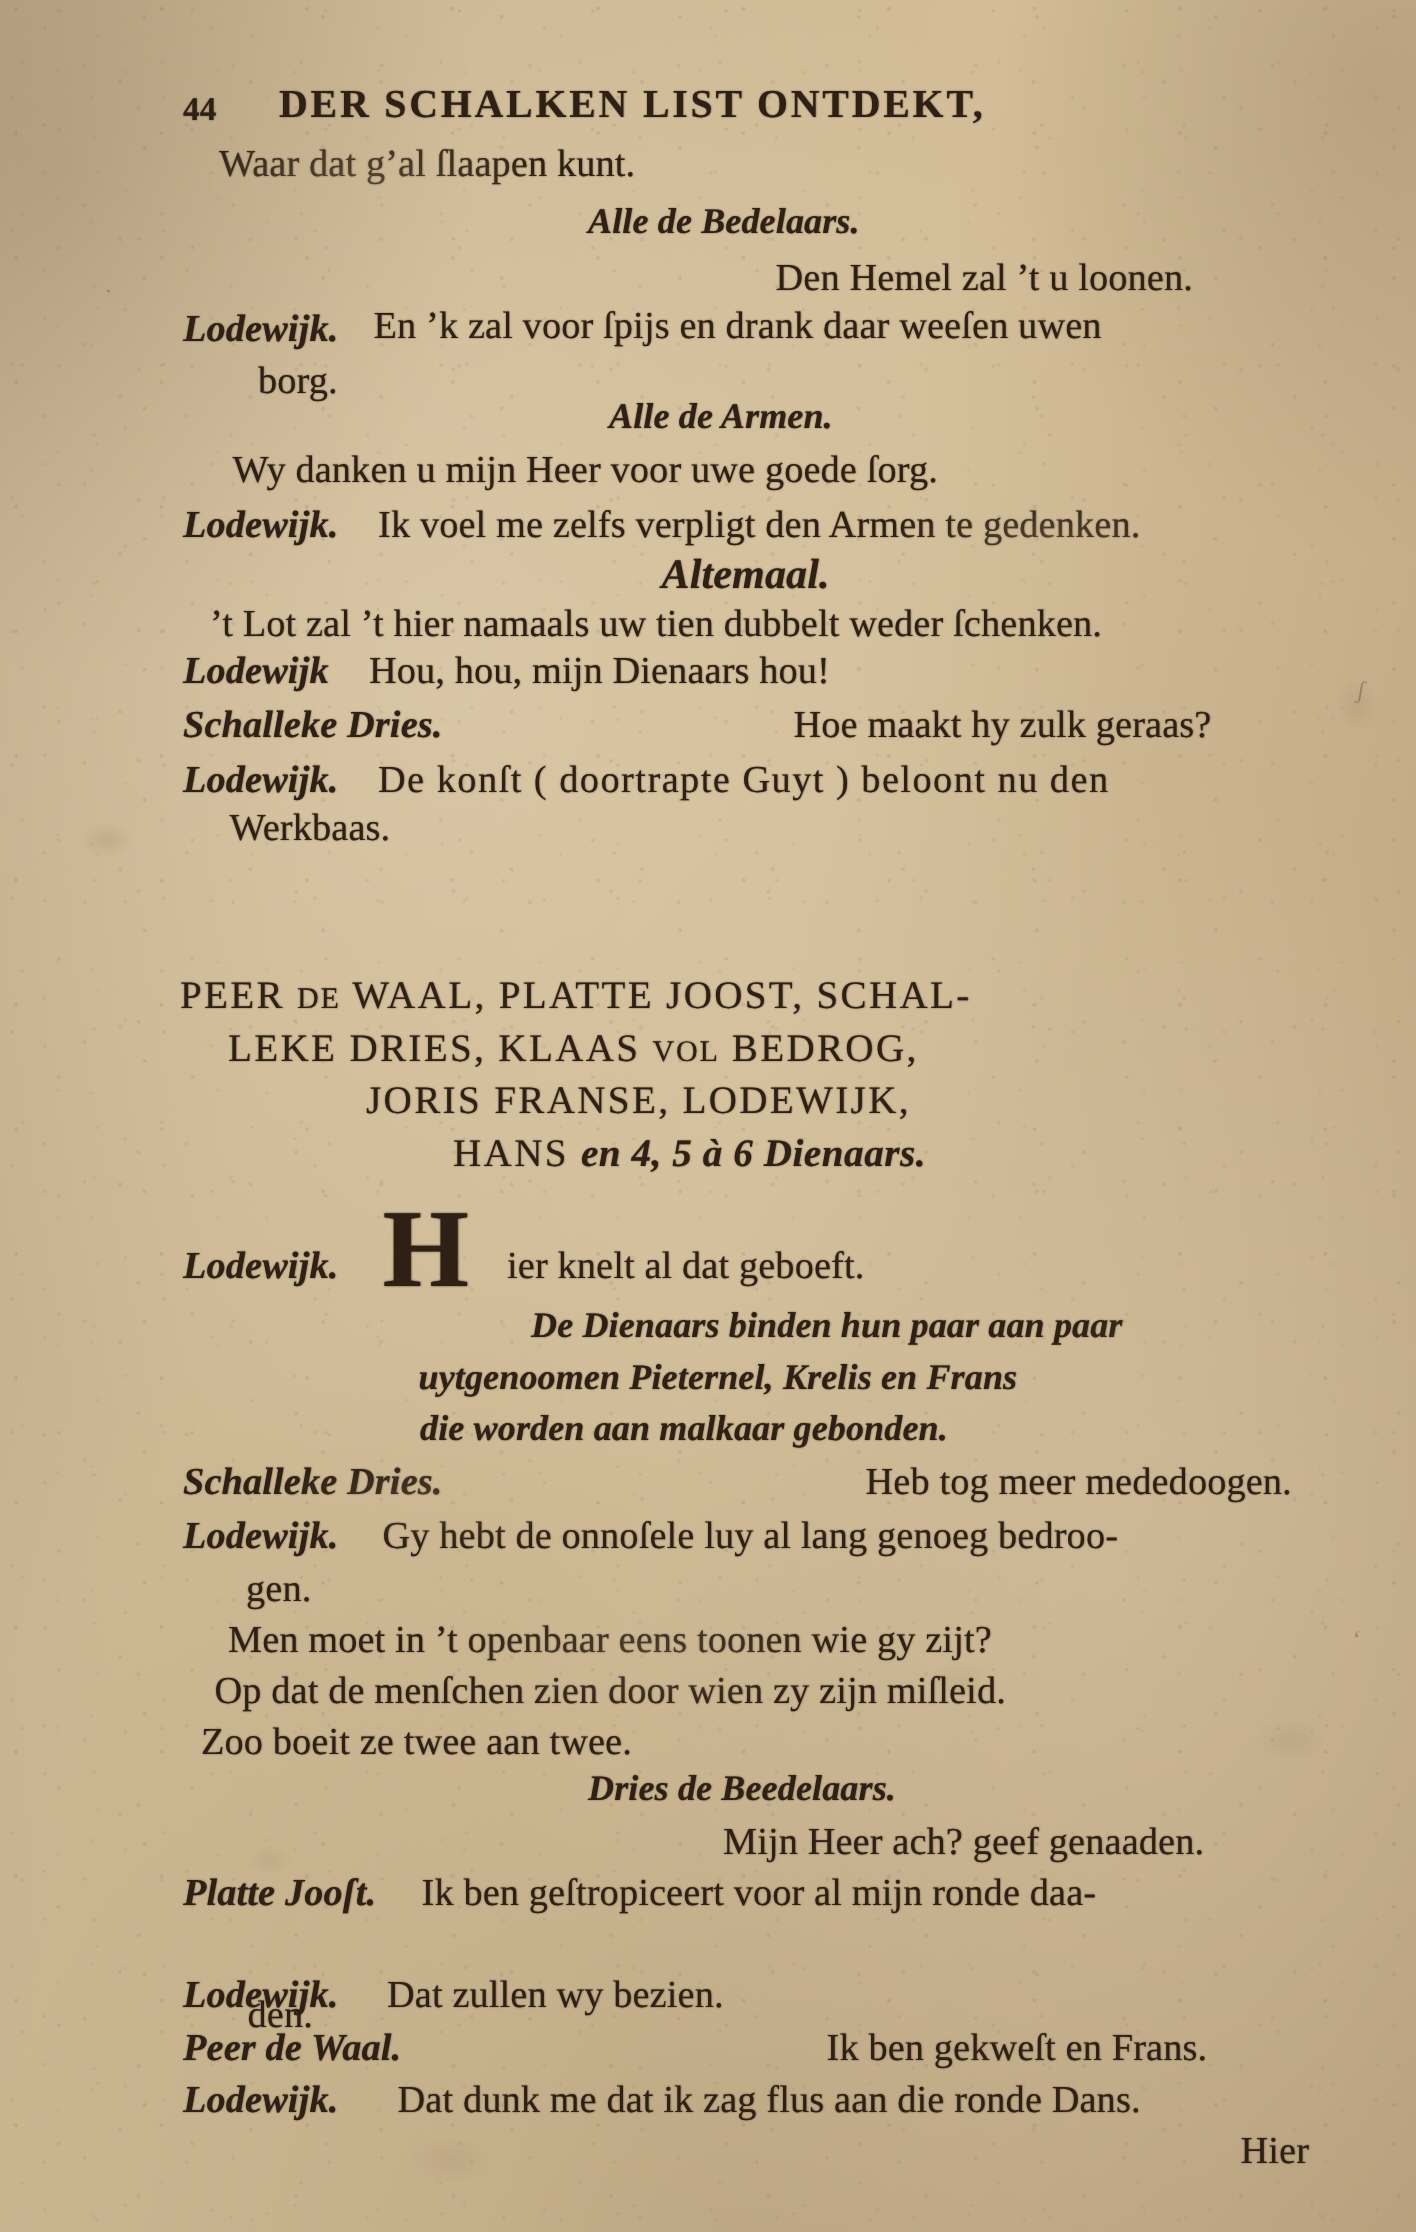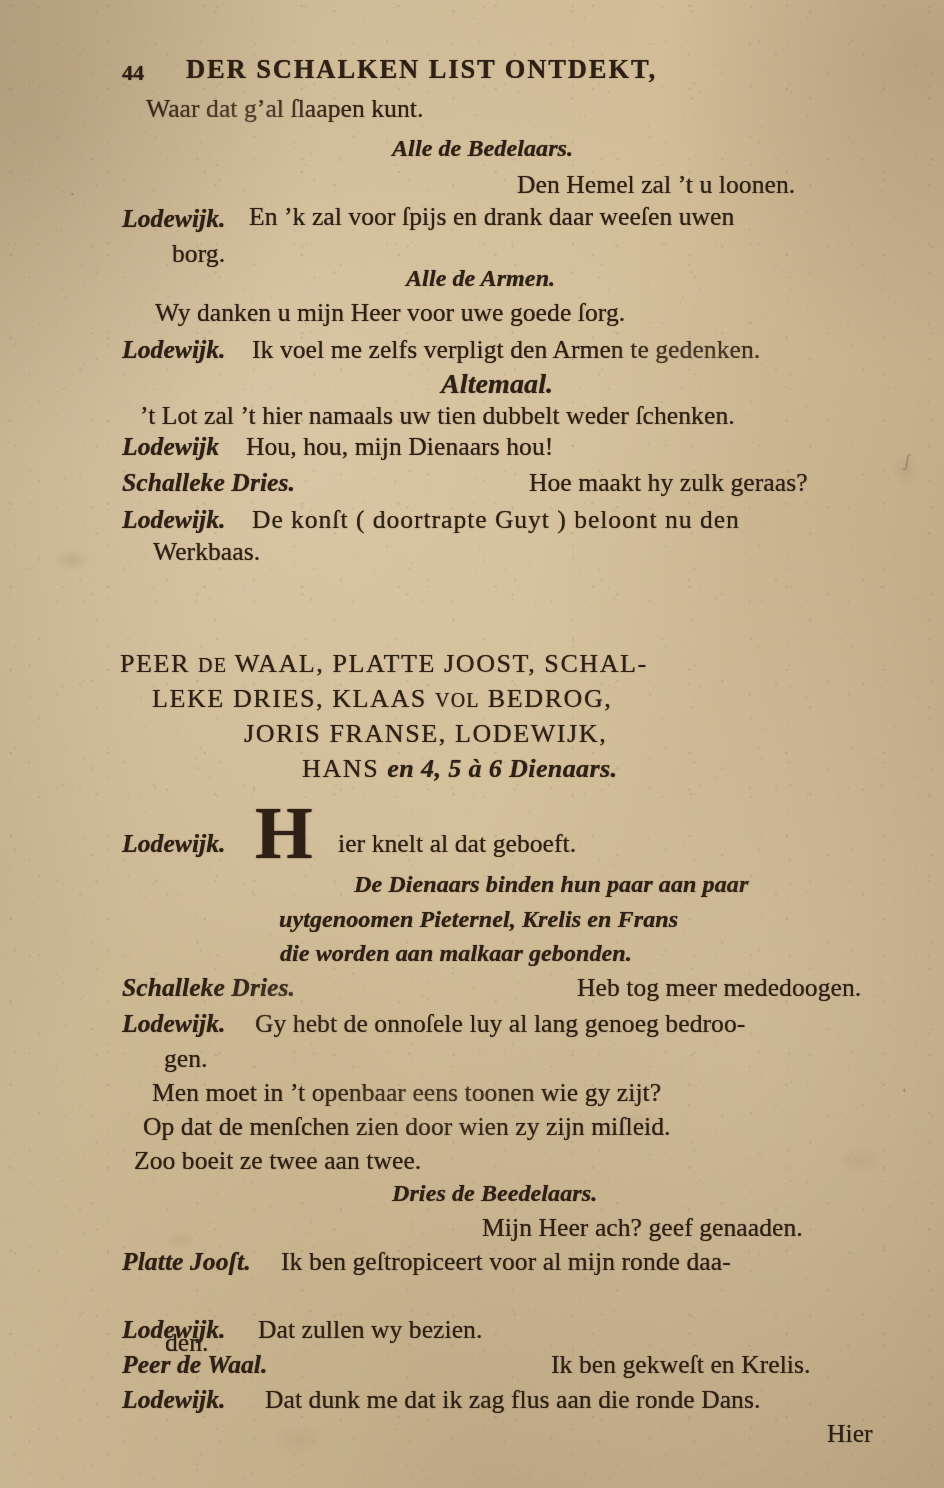--- a/index.html
+++ b/index.html
@@ -253,21 +253,21 @@
 
     <div class="ln it" style="left: 122px; top: 1249px; color: rgb(46, 32, 20);">Platte Jooſt.</div>
     <div class="ln" style="left: 281px; top: 1249px; color: rgb(46, 32, 20);">Ik ben geſtropiceert voor al mijn ronde daa-</div>
 
     <div class="ln" style="left: 165px; top: 1283px; color: rgb(46, 32, 20); margin-top: 47px;">den.</div>
 
     <div class="ln it" style="left: 122px; top: 1317px; color: rgb(46, 32, 20);">Lodewijk.</div>
     <div class="ln" style="left: 258px; top: 1317px; color: rgb(46, 32, 20);">Dat zullen wy bezien.</div>
 
     <div class="ln it" style="left: 122px; top: 1352px; color: rgb(46, 32, 20);">Peer de Waal.</div>
-    <div class="ln" style="left: 551px; top: 1352px; color: rgb(46, 32, 20);">Ik ben gekweſt en Krelis.</div>
+    <div class="ln" style="left: 551px; top: 1352px; color: rgb(46, 32, 20);">Ik ben gekweſt en Frans.</div>
 
     <div class="ln it" style="left: 122px; top: 1387px; color: rgb(46, 32, 20);">Lodewijk.</div>
     <div class="ln" style="left: 265px; top: 1387px; color: rgb(46, 32, 20);">Dat dunk me dat ik zag flus aan die ronde Dans.</div>
 
     <div class="ln" style="left: 827px; top: 1421px; color: rgb(46, 32, 20);">Hier</div>
 
   </div>
 
   <div id="inkfade"></div>
 

